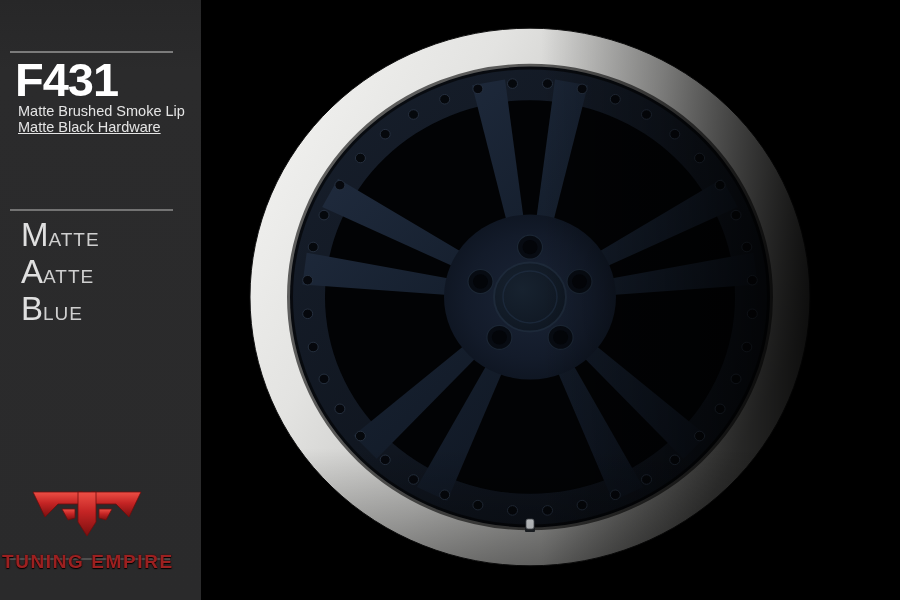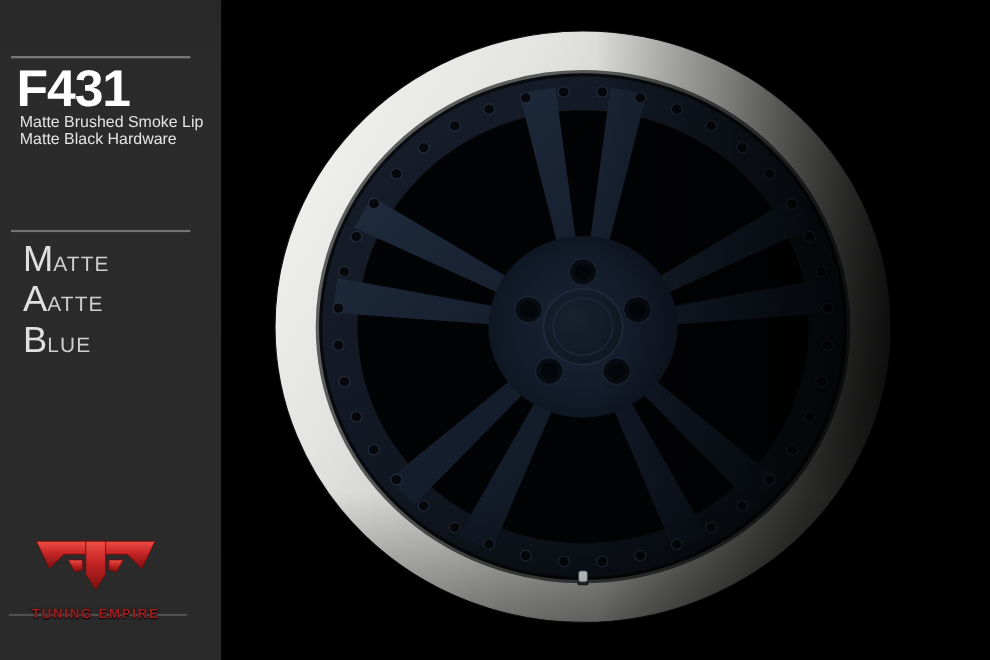--- a/index.html
+++ b/index.html
@@ -11,32 +11,32 @@
   .panel{position:absolute;left:0;top:0;width:201px;height:600px;
          background:linear-gradient(180deg,#272728 0%,#2b2b2c 12%,#2a2a2b 100%);}
   .divider{position:absolute;left:10px;width:163px;height:2px;background:#7b7b7b;}
   .divider-top{top:51px;}
   .divider-mid{top:209px;background:#737373;}
 
   .model-title{position:absolute;top:56px;left:15px;margin:0;font-size:47px;line-height:1;
                color:#ffffff;font-weight:700;letter-spacing:-1px;}
   .spec{position:absolute;left:18px;color:#e4e4e4;font-size:14.5px;line-height:15px;white-space:nowrap;}
   .spec1{top:104px;}
-  .spec2{top:120px;}
+  .spec2{top:120px;text-decoration:underline;}
 
   .color-block{position:absolute;top:218px;left:21px;}
   .cn-row{height:37px;display:flex;align-items:baseline;}
   .cn-initial{font-size:33px;font-weight:500;color:#e0e0e0;line-height:1;}
   .cn-rest{font-size:19px;letter-spacing:1px;color:#cfcfcf;line-height:1;}
 
   .logo-block{position:absolute;left:8px;top:486px;width:158px;}
   .emblem{display:block;margin:0 auto;width:116px;height:58px;}
   .brand-line{position:absolute;left:8px;top:558px;width:162px;height:2px;background:#4f4f4f;}
   .brand-name{position:absolute;left:2px;top:551px;width:170px;text-align:center;
-              font-size:12px;font-weight:700;letter-spacing:1.6px;color:#9c2020;
+              font-size:19px;font-weight:700;letter-spacing:1.6px;color:#9c2020;
               text-shadow:0 1px 1px #000,0 0 2px #3a0404;white-space:nowrap;}
 </style>
 </head>
 <body>
 
 <div class="stage">
 
   <svg class="wheel" width="900" height="600" viewBox="0 0 900 600" aria-hidden="true">
     <defs>
       <linearGradient id="lipGrad" x1="0" y1="0" x2="1" y2="0.55">

